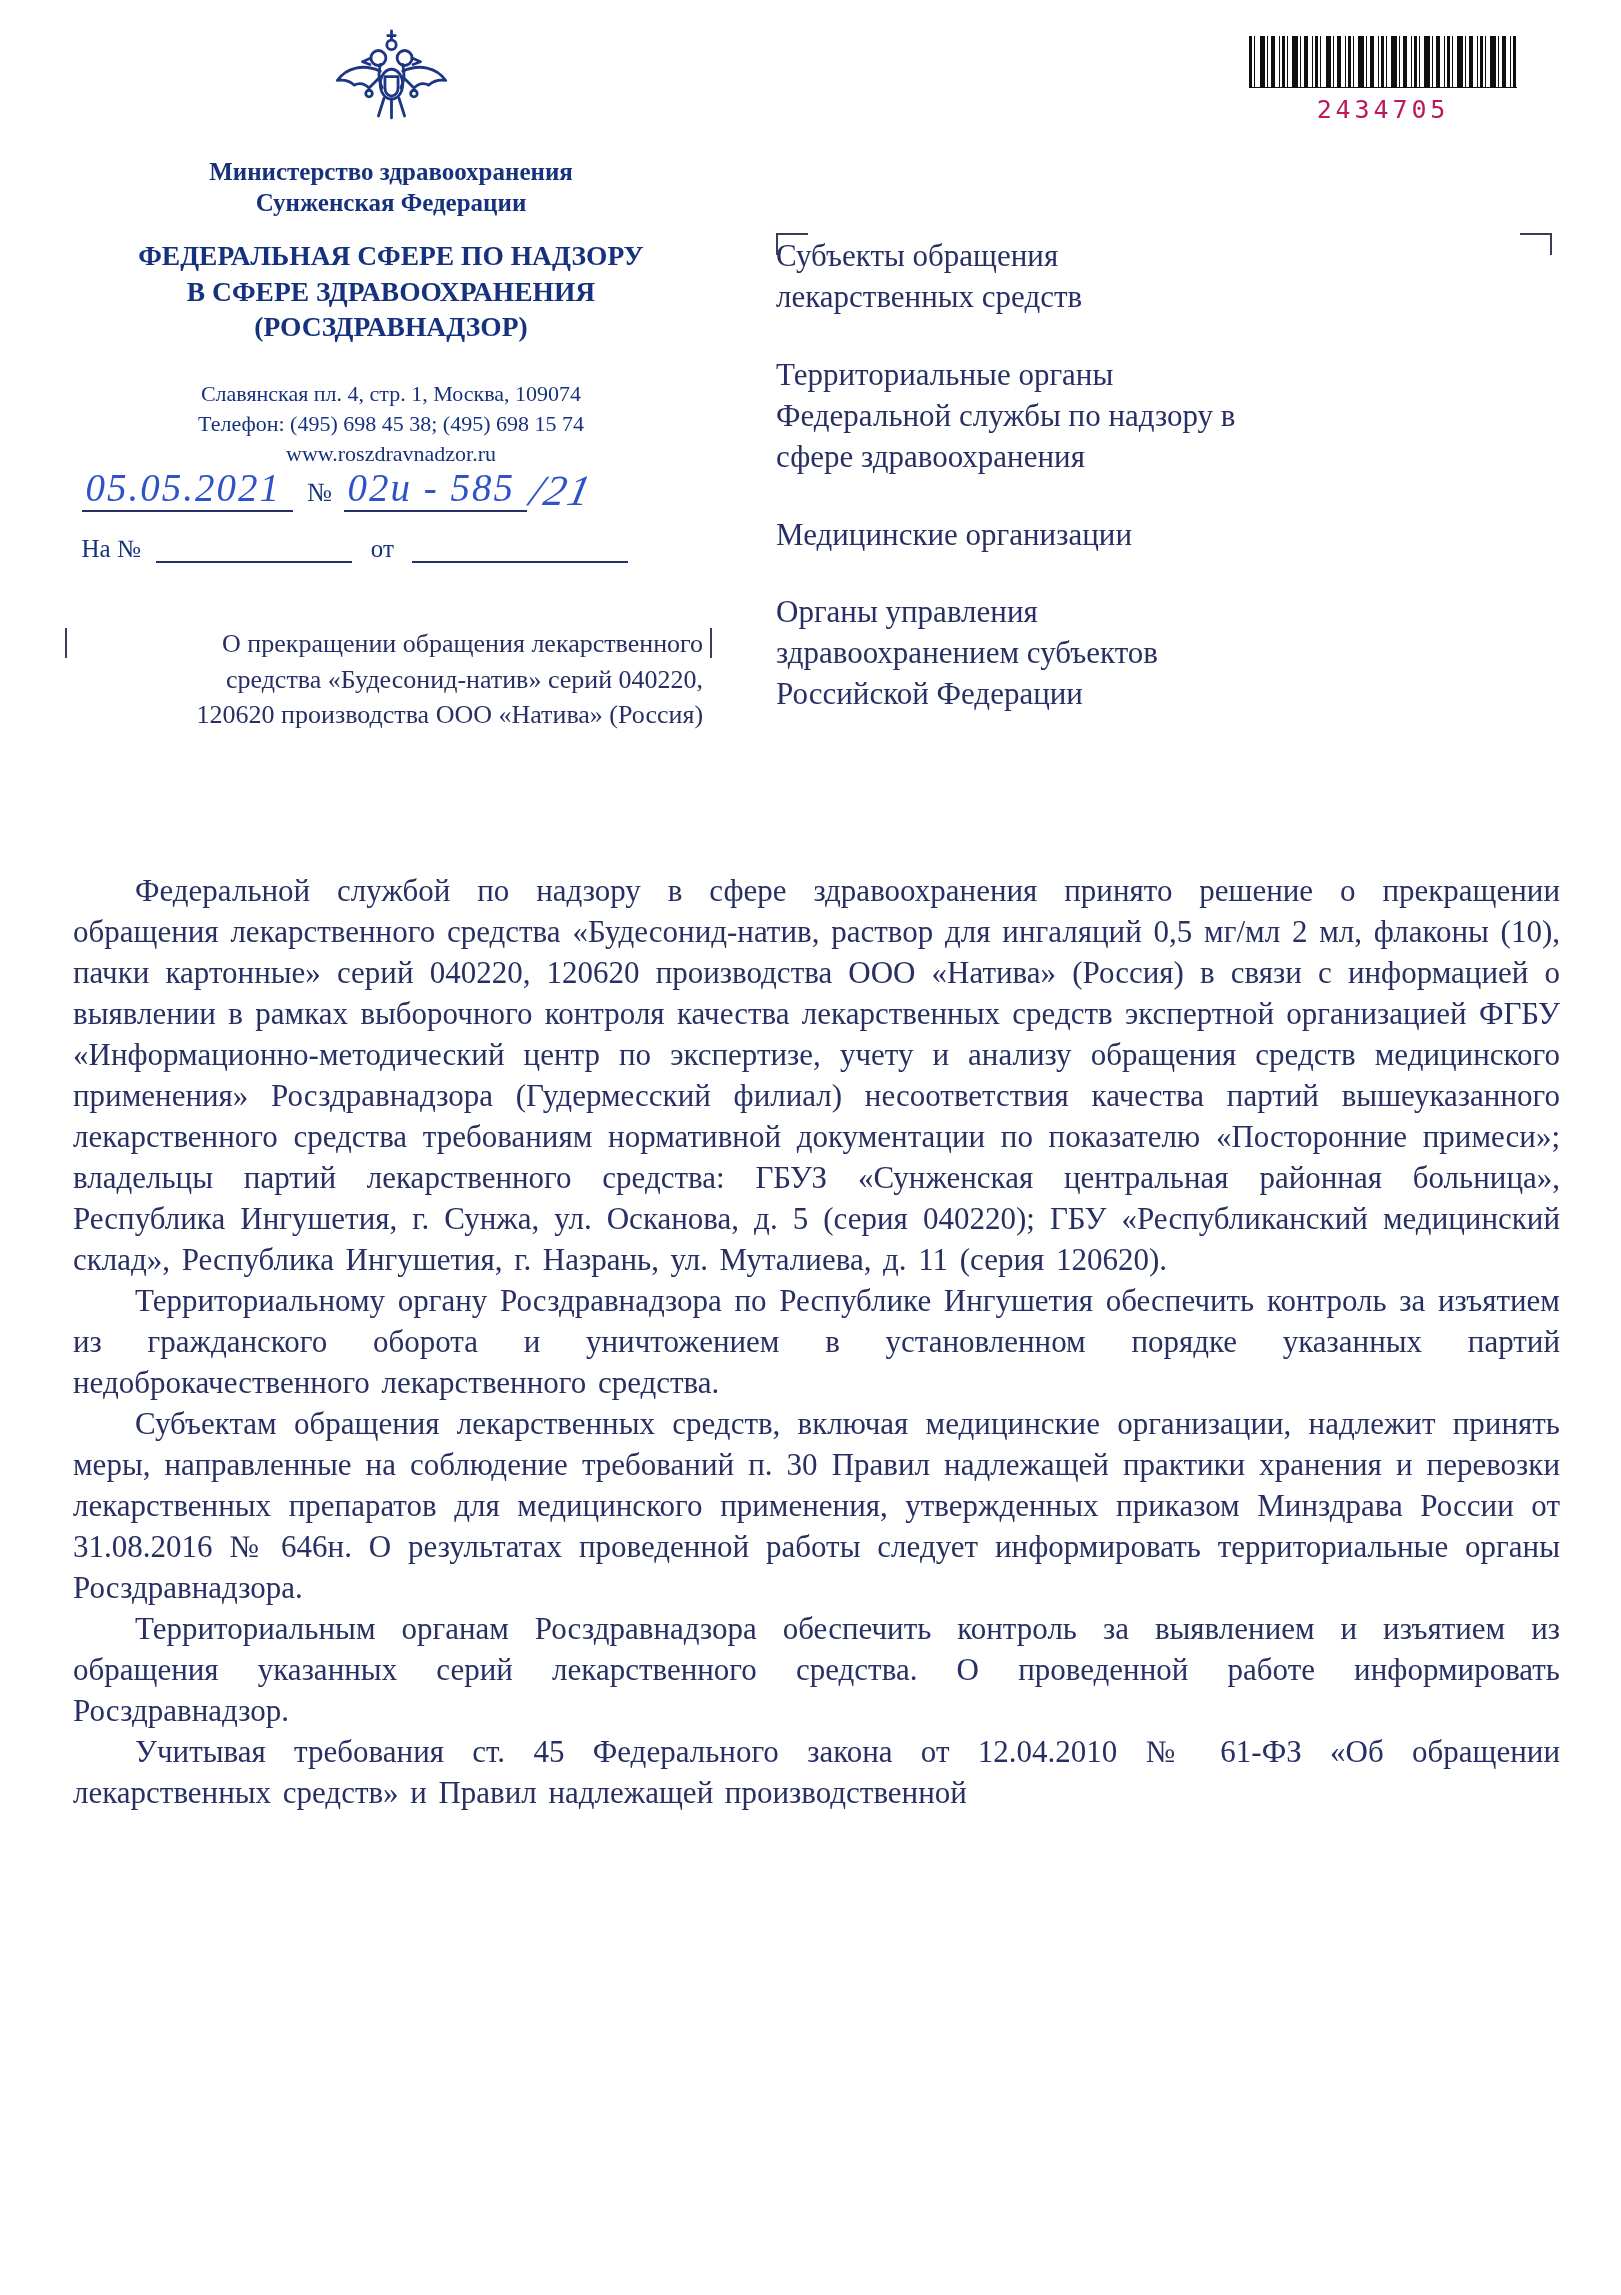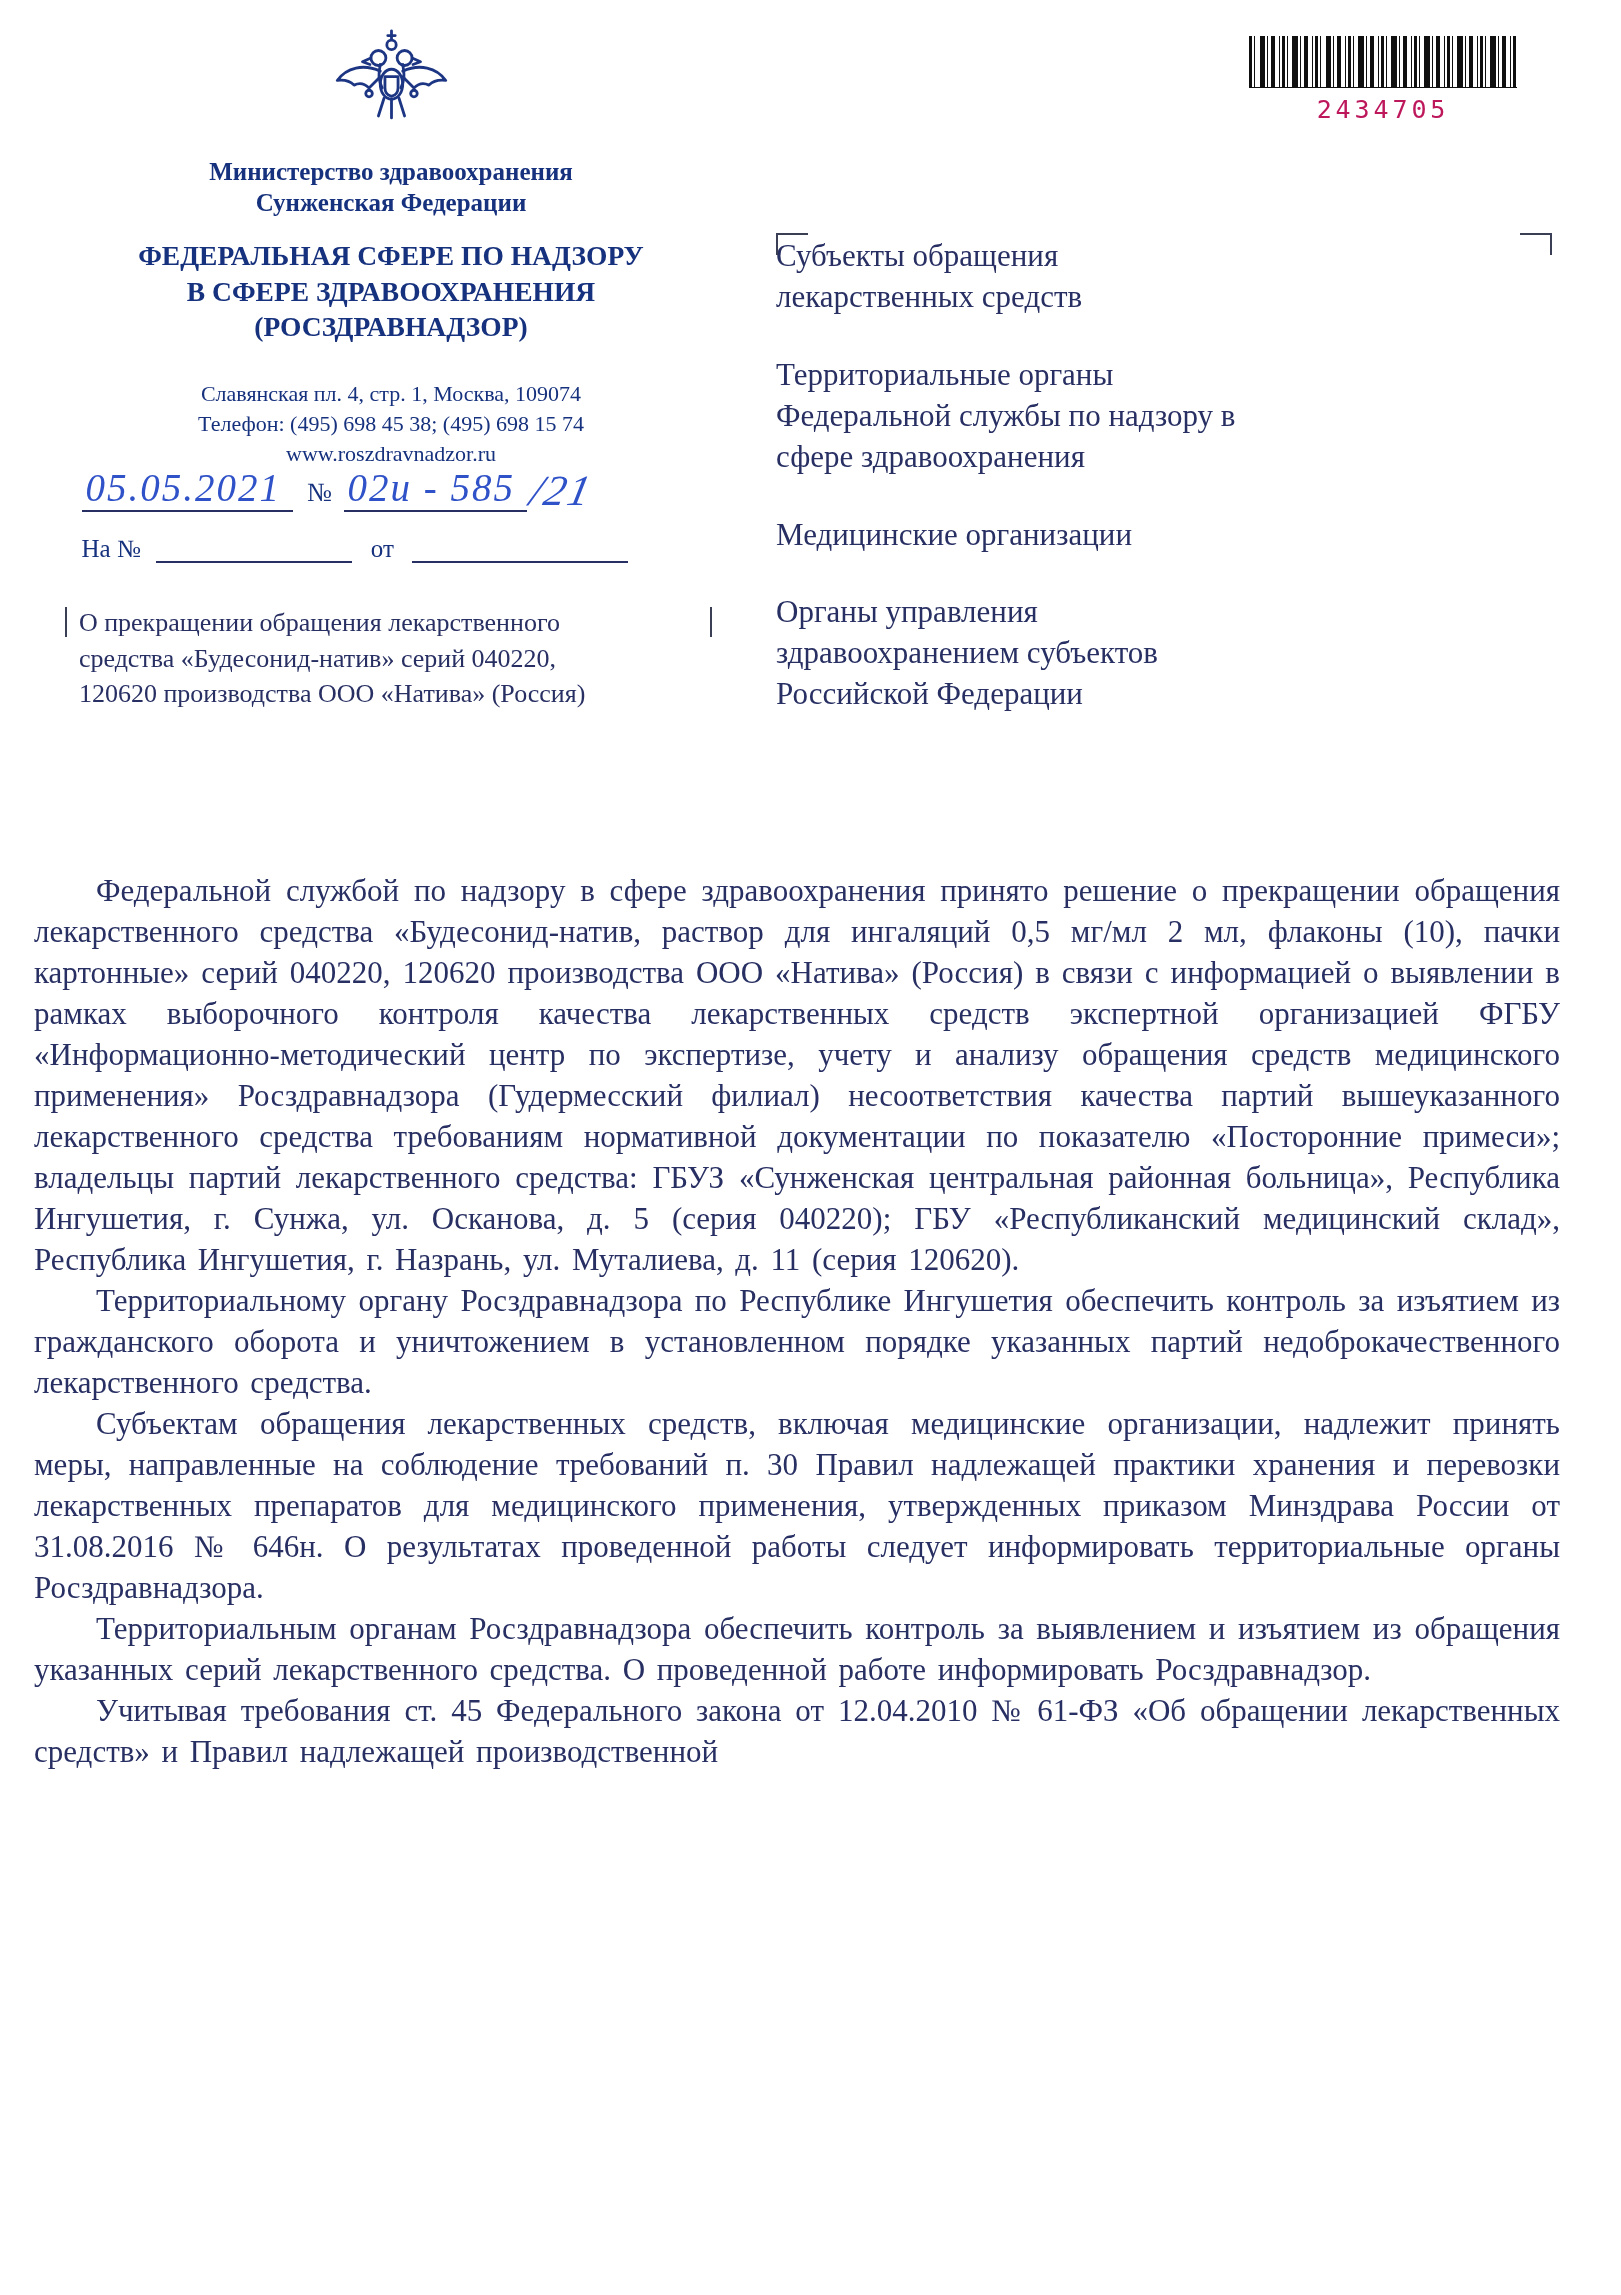--- a/index.html
+++ b/index.html
@@ -98,22 +98,22 @@
   .blank-line {
     display: inline-block;
     border-bottom: 2px solid #283063;
     height: 22px;
   }
   .blank-1 { width: 196px; margin: 0 18.3px 0 15.7px; }
   .blank-2 { width: 216px; margin-left: 18.3px; }
 
   .subject {
     position: relative;
-    margin-top: 42px;
-    text-align: left;
+    margin-top: 63px;
+    text-align: right;
     font-size: 26px;
     line-height: 1.35;
     color: #283063;
     padding: 0 3.9px;
   }
   .subject::before {
     content: "";
     position: absolute;
     left: -10.5px;
     top: 1.3px;
@@ -188,21 +188,21 @@
     height: 19.6px;
     border-top: 2px solid #3a3f55;
     border-right: 2px solid #3a3f55;
   }
   .recipient {
     margin-bottom: 37px;
   }
 
   
   .letter-body {
-    margin: 39px 62px 0 34px;
+    margin: 39px 62px 0 73px;
     font-size: 31px;
     line-height: 41px;
     text-align: justify;
     word-spacing: 3.9px;
     color: #283063;
   }
   .letter-body p {
     margin: 0;
     text-indent: 62px;
   }

